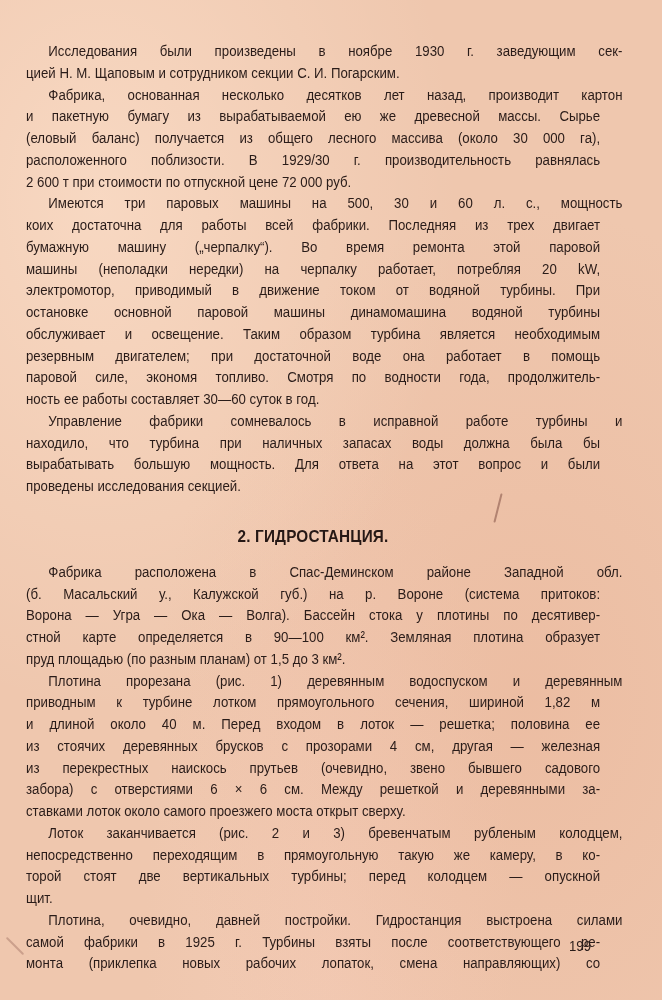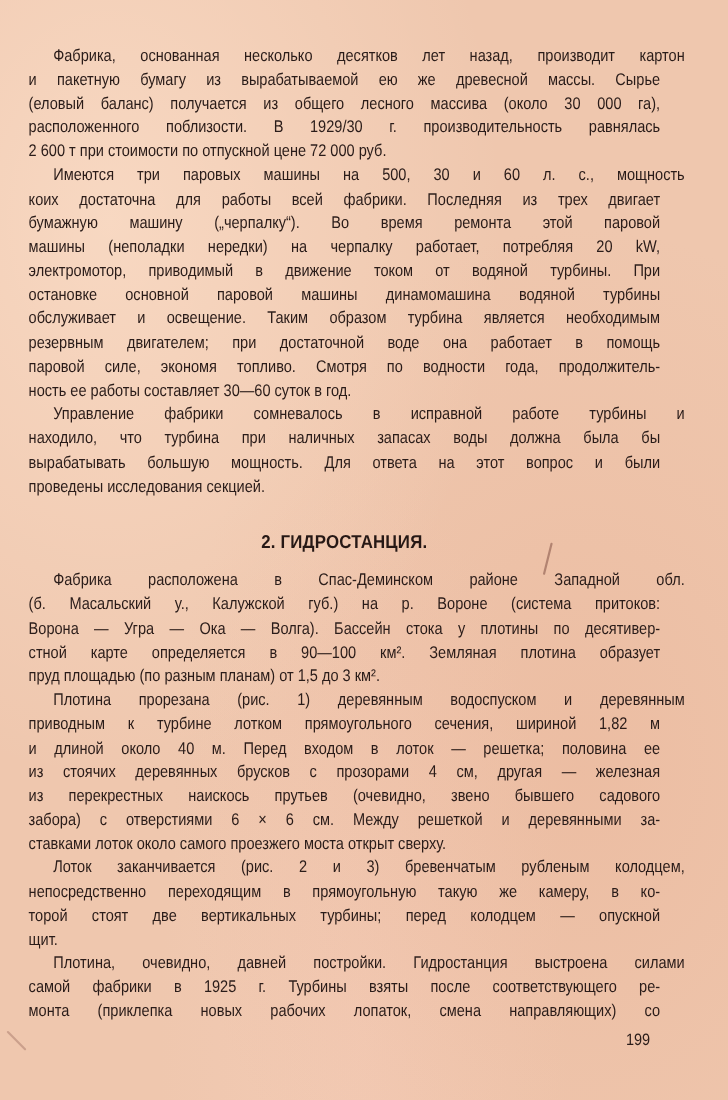--- a/index.html
+++ b/index.html
@@ -47,20 +47,24 @@
     }
     .mark {
       position: absolute; background: #8a5a4c; opacity: 0.6; border-radius: 1px;
     }
   </style>
 </head>
 <body>
 
 <div class="page">
   <div id="before">
+      <div class="para">
+        <span class="line indent">Исследования были произведены в ноябре 1930 г. заведующим сек-</span>
+        <span class="line last">цией Н. М. Щаповым и сотрудником секции С. И. Погарским.</span>
+      </div>
       <div class="para">
         <span class="line indent">Фабрика, основанная несколько десятков лет назад, производит картон</span>
         <span class="line">и пакетную бумагу из вырабатываемой ею же древесной массы. Сырье</span>
         <span class="line">(еловый баланс) получается из общего лесного массива (около 30 000 га),</span>
         <span class="line">расположенного поблизости. В 1929/30 г. производительность равнялась</span>
         <span class="line last">2 600 т при стоимости по отпускной цене 72 000 руб.</span>
       </div>
       <div class="para">
         <span class="line indent">Имеются три паровых машины на 500, 30 и 60 л. с., мощность</span>
         <span class="line">коих достаточна для работы всей фабрики. Последняя из трех двигает</span>

